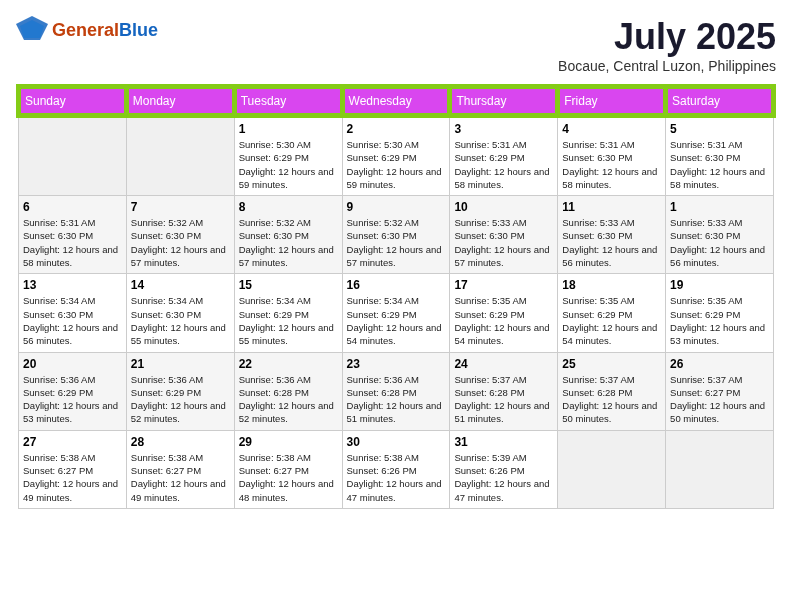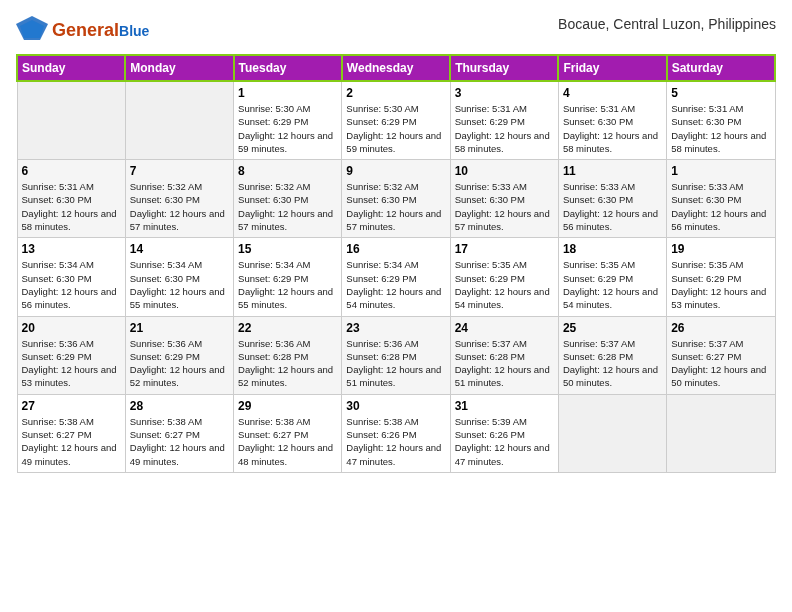--- a/index.html
+++ b/index.html
@@ -32,27 +32,27 @@
     .location-title {
       font-size: 14px;
       color: #333;
     }
     .calendar {
       width: 100%;
       border-collapse: collapse;
       font-size: 10px;
     }
     .calendar th {
-      background-color: #a21caf;
+      background-color: #d946ef;
       color: #fff;
       padding: 5px 4px;
       text-align: left;
       font-size: 12px;
-      font-weight: bold;
-      border: 2px solid #84cc16;
+      font-weight: normal;
+      border: 5px solid #84cc16;
     }
     .calendar td {
       vertical-align: top;
       border: 1px solid #ccc;
       padding: 4px;
       width: 108px;
       min-height: 80px;
       background: #fff;
     }
     .calendar tr:nth-child(even) td {
@@ -84,25 +84,26 @@
 <body>
 
 <div class="header">
   <div class="logo">
     <div class="logo-wrapper">
       <svg class="logo-svg" width="32" height="28" viewBox="0 0 32 28">
         <polygon points="8,24 24,24 32,8 16,0 0,8" fill="#1565c0" opacity="0.85"></polygon>
         <polygon points="16,4 28,10 24,22 8,22 4,10" fill="#1976d2" opacity="0.7"></polygon>
       </svg>
       <div>
-        <span style="font-size:18px;font-weight:bold;color:#c2410c;">General</span><span style="font-size:14px;font-weight:bold;color:#1565c0;">Blue</span>
+        <span style="font-size:18px;font-weight:bold;color:#c2410c;">General</span><span style="font-size:18px;font-weight:bold;color:#1565c0;">Blue</span>
       </div>
     </div>
   </div>
   <div class="title-block">
+    <div class="month-title">July 2025</div>
     <div class="location-title">Bocaue, Central Luzon, Philippines</div>
   </div>
 </div>
 
 <table class="calendar">
   <thead>
     <tr>
     <th>Sunday</th>
         <th>Monday</th>
         <th>Tuesday</th>

